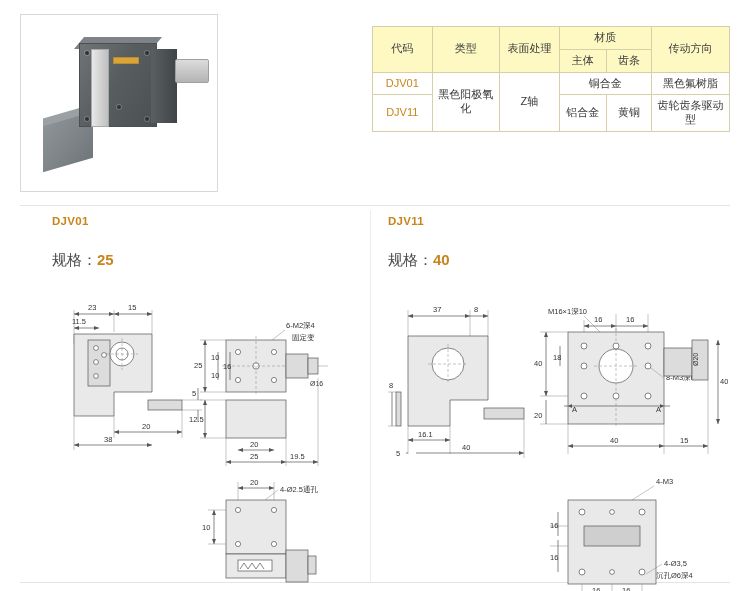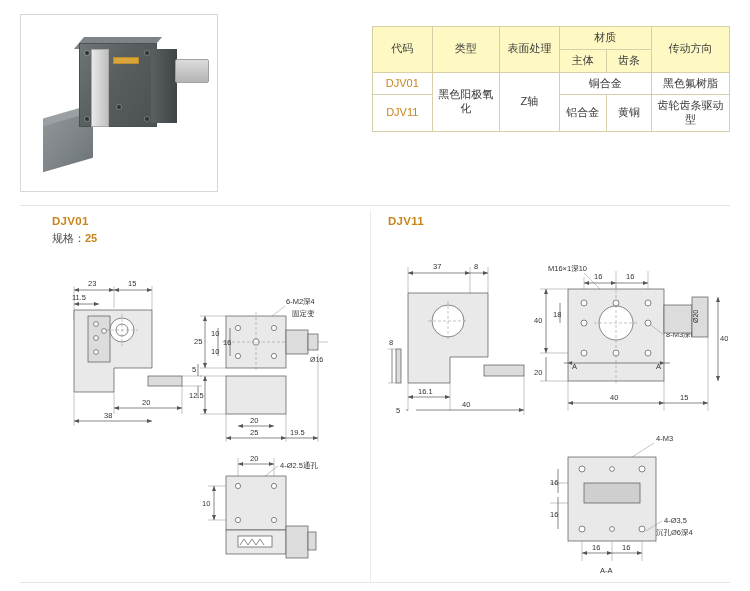--- a/index.html
+++ b/index.html
@@ -90,21 +90,21 @@
     position:absolute; left:20px; top:582px; width:710px;
     border-top:1px solid #e4e4e4;
   }
 
   
   .panel { position:absolute; top:215px; }
   .panel-left { left:52px; width:300px; }
   .panel-right { left:388px; width:340px; }
 
   .model-name { font-size:11.5px; color:#c8851b; font-weight:bold; letter-spacing:.3px; }
-  .spec-line { font-size:11px; color:#4a4a4a; margin-top:4px; }
+  .spec-line { font-size:15px; color:#4a4a4a; margin-top:24px; }
   .spec-line .val { color:#c8851b; font-weight:bold; }
   svg { display:block; }
   .dim { font-family:"Liberation Sans", sans-serif; font-size:7.5px; fill:#333; }
   .dimsm { font-family:"Liberation Sans", sans-serif; font-size:7px; fill:#333; }
   .note { font-family:"Liberation Sans", sans-serif; font-size:7.5px; fill:#333; }
   .ln { stroke:#555; stroke-width:.7; fill:none; }
   .lnt { stroke:#8a8a8a; stroke-width:.5; fill:none; }
   .lndash { stroke:#8a8a8a; stroke-width:.5; fill:none; stroke-dasharray:3 2; }
   .fillgray { fill:#e9e9e9; stroke:#555; stroke-width:.7; }
   .fillgray2 { fill:#dcdcdc; stroke:#555; stroke-width:.7; }
@@ -317,20 +317,23 @@
     <rect class="fillgray" x="174" y="266" width="60" height="24"></rect>
     <rect class="fillw" x="186" y="272" width="34" height="11"></rect>
     <path class="ln" d="M188,281 l4,-6 l4,6 l4,-6 l4,6 l4,-6 l4,6"></path>
     <rect class="fillgray2" x="234" y="262" width="22" height="32"></rect>
     <rect class="fillgray2" x="256" y="268" width="8" height="18"></rect>
   </svg>
 </div>
 
 <div class="panel panel-right">
   <div class="model-name">DJV11</div>
+  <div class="spec-line">
+    <span>规格：</span><span class="val">40</span>
+  </div>
 
   <svg width="340" height="340" style="margin-top:18px">
 
     <line class="lnt" x1="20" y1="22" x2="20" y2="48"></line>
     <line class="lnt" x1="82" y1="22" x2="82" y2="48"></line>
     <line class="lnt" x1="100" y1="22" x2="100" y2="48"></line>
     <line class="ln" x1="20" y1="28" x2="82" y2="28"></line>
     <polygon points="20,28 25,26 25,30" fill="#555"></polygon>
     <polygon points="82,28 77,26 77,30" fill="#555"></polygon>
     <text class="dim" x="45" y="24">37</text>

